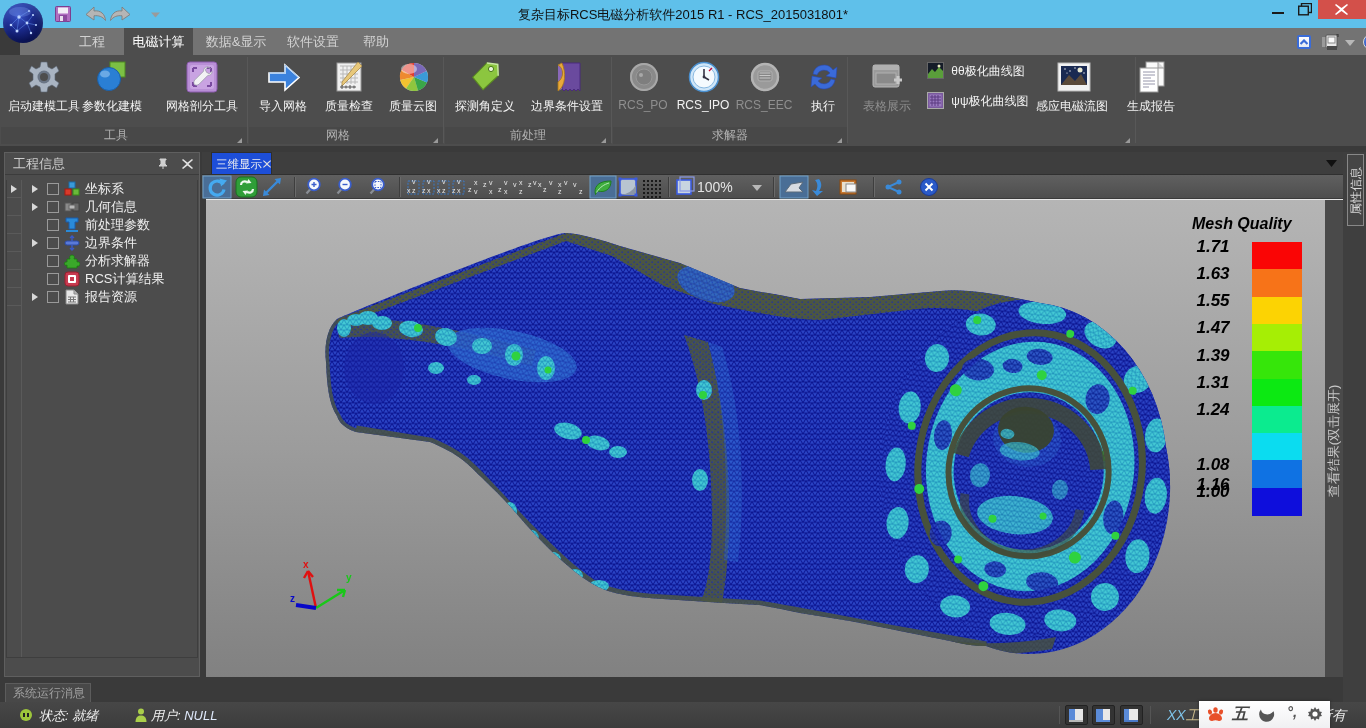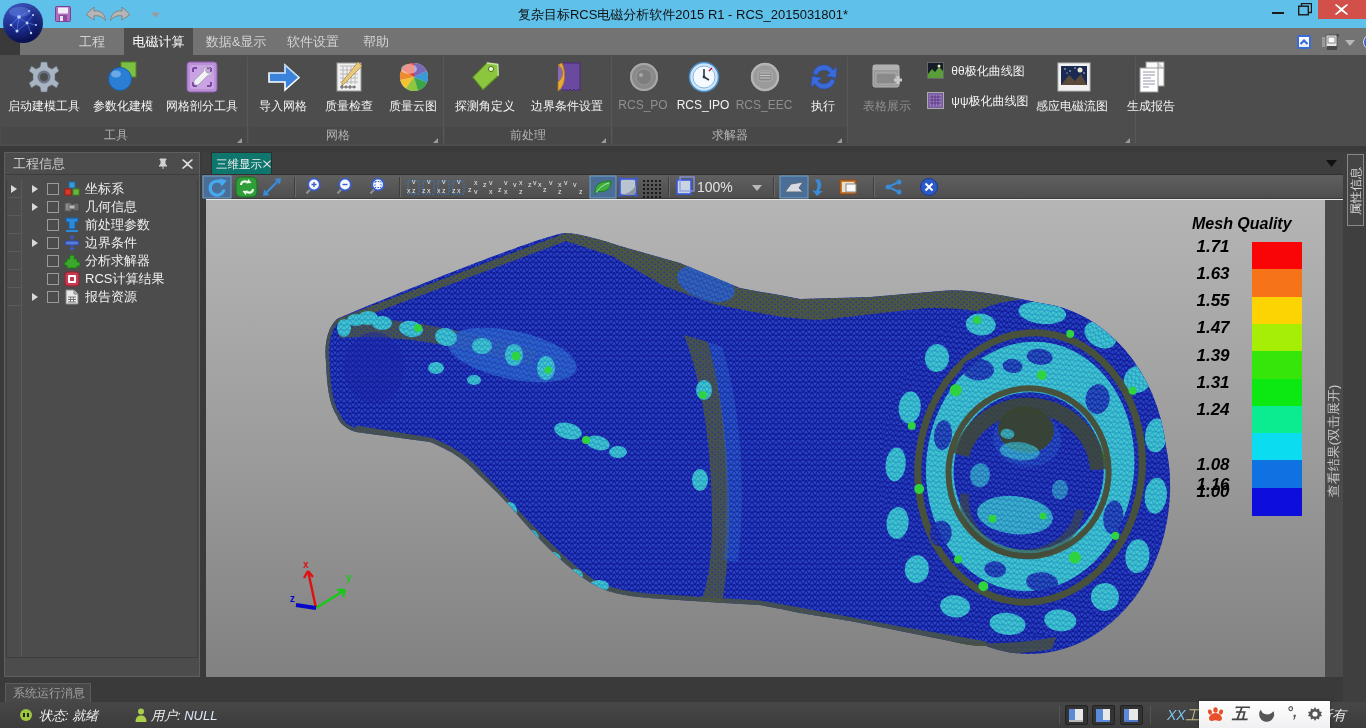--- a/index.html
+++ b/index.html
@@ -29,21 +29,21 @@
 #lp-head { position:absolute; left:0; top:0; width:194px; height:22px; color:#cccccc; font-size:13px;
   line-height:22px; padding-left:8px; border-bottom:1px solid #3c3c3c; }
 #lp-tree { position:absolute; left:1px; top:27px; width:192px; height:478px; border:1px solid #3e3e3e; border-top:none; }
 .trow { position:absolute; left:0; width:192px; height:18px; color:#efefef; font-size:13px; line-height:18px; }
 .tcell { position:absolute; left:0; width:15px; height:18px; border-right:1px solid #5a5a5a; border-bottom:1px solid #5a5a5a; }
 .tarrow { position:absolute; width:0; height:0; border-top:4px solid transparent; border-bottom:4px solid transparent; border-left:6px solid #d8d8d8; top:5px; }
 .tchk { position:absolute; left:40px; top:3px; width:12px; height:12px; border:1px solid #9a9a9a; background:#4c4c4c; }
 .ticon { position:absolute; left:57px; top:1px; width:16px; height:16px; }
 .tlabel { position:absolute; left:78px; }
 #tabbar { position:absolute; left:202px; top:152px; width:1164px; height:22px; background:#3e3e3e; }
-#vtab { position:absolute; left:9px; top:0; width:61px; height:22px; background:#0f766e; color:#f0f0f0;
+#vtab { position:absolute; left:9px; top:0; width:61px; height:22px; background:#1d4ed8; color:#f0f0f0;
   font-size:11.5px; line-height:22px; text-align:left; padding-left:4px; border:1px solid #2e2e2e; border-bottom:none; }
 #toolbar { position:absolute; left:202px; top:174px; width:1141px; height:24px;
   background:linear-gradient(#606060,#4e4e4e); border-top:1px solid #303030; }
 #viewport { position:absolute; left:206px; top:199px; width:1119px; height:478px;
   background:linear-gradient(#b5b5b5, #9c9c9c 52%, #818181); border-top:1px solid #e8e8e8; }
 #rstrip1 { position:absolute; left:1325px; top:199px; width:18px; height:478px; background:#4a4a4a; border-top:1px solid #e8e8e8; }
 #rstrip2 { position:absolute; left:1343px; top:152px; width:23px; height:576px; background:#3f3f3f; }
 #btab { position:absolute; left:5px; top:683px; width:86px; height:19px; background:#484848;
   border:1px solid #5c5c5c; border-bottom:none; color:#a0a0a0; font-size:12px; line-height:18px; padding-left:7px; }
 #statusbar { position:absolute; left:0; top:702px; width:1366px; height:26px;
@@ -143,21 +143,21 @@
         <g fill="#a9b4c2" stroke="#5a6574" stroke-width="0.6">
         <path d="M -3 -15 L 3 -15 L 4 -10 L 8 -8 L 12.5 -11 L 15 -6 L 11 -3 L 11 3 L 15 6 L 12.5 11 L 8 8 L 4 10 L 3 15 L -3 15 L -4 10 L -8 8 L -12.5 11 L -15 6 L -11 3 L -11 -3 L -15 -6 L -12.5 -11 L -8 -8 L -4 -10 Z"></path>
         </g>
         <circle r="6.5" fill="#6a7585"></circle>
             <circle r="4" fill="#4d4d4d"></circle>
       </g>
     </svg></div>
     <div class="rlb">启动建模工具</div>
   </div>
 
-  <div class="rbtn" style="left:87px;width:72px;font-family:Liberation Mono, monospace;">
+  <div class="rbtn" style="left:76px;width:72px;font-family:Liberation Mono, monospace;">
     <div class="ric"><svg width="34" height="36" viewBox="0 0 34 36">
       <rect x="15" y="2" width="15" height="15" fill="#7cc044" stroke="#4f8a22"></rect>
       <circle cx="14" cy="19" r="11.5" fill="#2a7fd4"></circle>
       <circle cx="14" cy="19" r="11.5" fill="none" stroke="#1a5fa8"></circle>
       <ellipse cx="10" cy="14" rx="5" ry="3.5" fill="#7ab4e8" opacity="0.8"></ellipse>
     </svg></div>
     <div class="rlb">参数化建模</div>
   </div>
 
   <div class="rbtn" style="left:161px;width:82px;">

